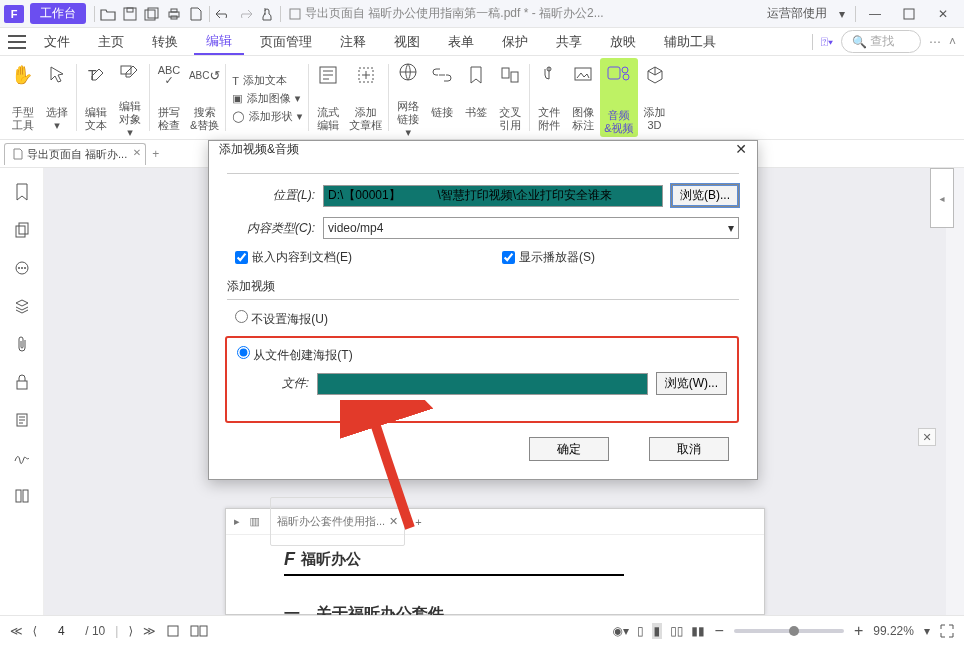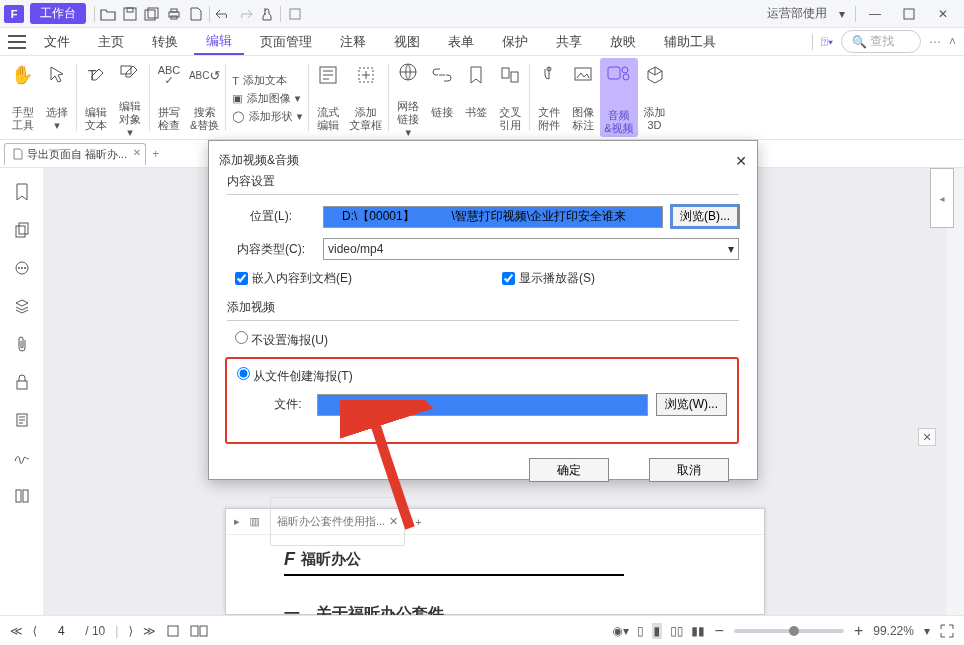--- a/index.html
+++ b/index.html
@@ -19,21 +19,21 @@
   .menu-item.active { color: #6b4ef0; border-bottom: 2px solid #6b4ef0; font-weight: 500; }
   .menu-right { margin-left: auto; display: flex; align-items: center; gap: 8px; }
   .search-box { border: 1px solid #ccc; border-radius: 12px; padding: 2px 10px; display: flex; align-items: center; color: #aaa; width: 80px; font-size: 12px; }
   .ribbon { height: 84px; display: flex; align-items: stretch; padding: 2px 6px; border-bottom: 1px solid #e6e6e6; gap: 0; background:#fff; }
   .ribbon-group { display: flex; flex-direction: column; align-items: center; padding: 4px 4px 2px; }
   .ribbon-sep { width: 1px; background: #e0e0e0; margin: 6px 2px; }
   .rb-icon { width: 26px; height: 26px; display:flex; align-items:center; justify-content:center; color:#555; font-size:18px;}
   .rb-label { font-size: 11px; color: #555; text-align: center; line-height: 13px; margin-top: 18px; }
   .insert-list { font-size:11px; color:#555; display:flex; flex-direction:column; gap:3px; align-items:flex-start;}
   .insert-list div { display:flex; align-items:center; gap:4px;}
-  .audio-video { background:#c4b5fd; border-radius:3px;gap:8px;}
+  .audio-video { background:#bef264; border-radius:3px;gap:8px;}
   .tabstrip { height: 28px; display: flex; align-items: center; padding-left: 4px; border-bottom: 1px solid #e6e6e6; }
   .doc-tab { border: 1px solid #bbb; border-bottom: none; border-radius: 3px 3px 0 0; padding: 3px 18px 3px 8px; font-size: 11px; color: #444; background:#fff; position:relative; display:flex; align-items:center; gap:4px;}
   .doc-tab .close-x { position:absolute; right:4px; top:3px; color:#888; font-size:10px; cursor:pointer;}
   .workarea { position: absolute; top: 168px; bottom: 30px; left: 0; right: 0; display: flex; background:#f8f8fb;}
   .left-rail { width: 44px; background: #fff; display: flex; flex-direction: column; align-items: center; gap: 18px; padding-top: 14px; border-right:1px solid #eee;}
   .rail-icon { width: 20px; height: 20px; color: #555; display:flex; align-items:center; justify-content:center; cursor:pointer;}
   .canvas { flex: 1; background: #ededf1; position:relative; display:flex; justify-content:center; padding-top:340px;}
   .page { width: 540px; background: #fff; box-shadow: 0 0 4px rgba(0,0,0,.15); border:1px solid #ccc; position:relative;}
   .page-toolbar { height: 26px; display:flex; align-items:center; gap:10px; padding:0 8px; border-bottom:1px solid #eee; color:#777; font-size:11px;}
   .page-toolbar .inner-tab { border:1px solid #ddd; padding:16px 6px; border-radius:2px; display:flex; align-items:center; gap:4px;}
@@ -44,28 +44,28 @@
   .right-handle { position:absolute; top:0; right:10px; width:24px; height:60px; border:1px solid #bbb; background:#fff; color:#888; font-size:10px; display:flex; align-items:center; justify-content:center;}
   .inner-close { position:absolute; right:10px; top:260px; background:#fafafa; border:1px solid #ccc; width:18px; height:18px; display:flex; align-items:center; justify-content:center; font-size:11px; color:#666; cursor:pointer;}
   .statusbar { position:absolute; bottom:0; left:0; right:0; height:30px; border-top:1px solid #e6e6e6; display:flex; align-items:center; padding:0 10px; gap:10px; font-size:12px; color:#555; background:#fff;}
   .page-input { width:28px; text-align:center; border:none; outline:none; font-size:12px; color:#333;}
   .spacer { flex:1; }
   .view-icons { display:flex; gap:8px; align-items:center; color:#555;}
   .zoom-slider { width:110px; height:4px; background:#d0d0d8; position:relative; border-radius:2px;}
   .zoom-thumb { width:10px; height:10px; background:#888; border-radius:50%; position:absolute; top:-3px; left:50%;}
   
   .dialog { position:absolute; left:208px; top:140px; width:550px; height:340px; background:#fff; border:1px solid #999; box-shadow:0 4px 14px rgba(0,0,0,.25); z-index:50;}
-  .dlg-title { height:28px; display:flex; align-items:flex-end; padding:0 10px; font-size:12px; color:#333;}
+  .dlg-title { height:28px; display:flex; align-items:flex-start; padding:0 10px; font-size:12px; color:#333;}
   .dlg-close { margin-left:auto; font-size:14px; cursor:pointer;}
   .dlg-body { padding: 4px 18px 12px; font-size:12px; color:#333;}
   .fieldset-label { color:#333; margin-bottom:4px;}
   .fs-line { border-bottom:1px solid #ccc; margin-bottom:10px;}
   .form-row { display:flex; align-items:center; margin-bottom:10px;}
-  .form-row label { width:96px; text-align:center; padding-right:8px;}
-  .txt-input { flex:1; border:1px solid #999; height:22px; padding:0 18px; font-size:12px; background:#3b82f6;}
+  .form-row label { width:96px; text-align:right; padding-right:8px;font-style:italic;}
+  .txt-input { flex:1; border:1px solid #999; height:22px; padding:0 4px; font-size:12px; background:#0f766e;}
   .sel-input { flex:1; border:1px solid #999; height:22px; padding:0 4px; font-size:12px; background:#fff; display:flex; align-items:center; justify-content:space-between;}
   .browse-btn { margin-left:8px; border:1px solid #888; background:#f3f3f3; padding:2px 8px; font-size:12px; cursor:pointer; box-shadow: 0 0 0 1px #5b8dd6 inset, 0 0 0 1px #5b8dd6;}
   .browse-btn.plain { box-shadow:none;}
   .check-row { display:flex; gap:150px; margin-left:8px; margin-bottom:12px;}
   .check-row label { display:flex; align-items:center; gap:4px;}
   .radio-row { margin-left:8px; margin-bottom:8px;}
   .red-box { border:2px solid #e23a2a; border-radius:3px; padding:8px 10px 10px; margin-left:-2px;}
   .dlg-buttons { display:flex; justify-content:flex-end; gap:40px; margin-top:14px; padding-right:10px;}
   .dlg-btn { width:80px; height:24px; border:1px solid #888; background:#f5f5f5; font-size:12px; cursor:pointer;}
   
@@ -120,21 +120,21 @@
       </svg>
     </div>
   <div class="title-icon">
       <svg width="14" height="16" viewBox="0 0 14 16">
         <path d="M5 2v7M5 5a2 2 0 0 1 4 0v3a3 3 0 0 1 2 3v3H3v-3l2-4" fill="none" stroke="#555"></path>
       </svg>
     </div>
   <div class="title-sep"></div>
   <span class="doc-title"><svg style="display:inline;vertical-align:middle;margin-right:4px" width="12" height="12" viewBox="0 0 12 12">
         <rect x="1" y="1" width="10" height="10" fill="none" stroke="#888"></rect>
-      </svg></span>
+      </svg><span>导出页面自 福昕办公使用指南第一稿.pdf * - 福昕办公2...</span></span>
   <span class="corner-label">运营部使用</span>
   <div class="title-icon">▾</div>
   <div class="title-sep"></div>
   <div class="win-btn">—</div>
   <div class="win-btn">
       <svg width="12" height="12" viewBox="0 0 12 12">
         <rect x="1" y="1" width="10" height="10" fill="none" stroke="#555"></rect>
       </svg>
     </div>
   <div class="win-btn">✕</div>
@@ -452,21 +452,20 @@
       </svg>
     </span>
 </div>
 
 <div class="dialog">
   <div class="dlg-title">
     <span>添加视频&amp;音频</span>
     <span class="dlg-close">✕</span>
   </div>
   <div class="dlg-body">
-    <div class="fieldset-label">内容设置</div>
     <div class="fs-line"></div>
     <div class="form-row">
       <label>位置(L):</label>
       <input class="txt-input" value="D:\【00001】           \智慧打印视频\企业打印安全谁来" style="">
       <button class="browse-btn">浏览(B)...</button>
     </div>
     <div class="form-row">
       <label>内容类型(C):</label>
       <div class="sel-input">
           <span>video/mp4</span>

